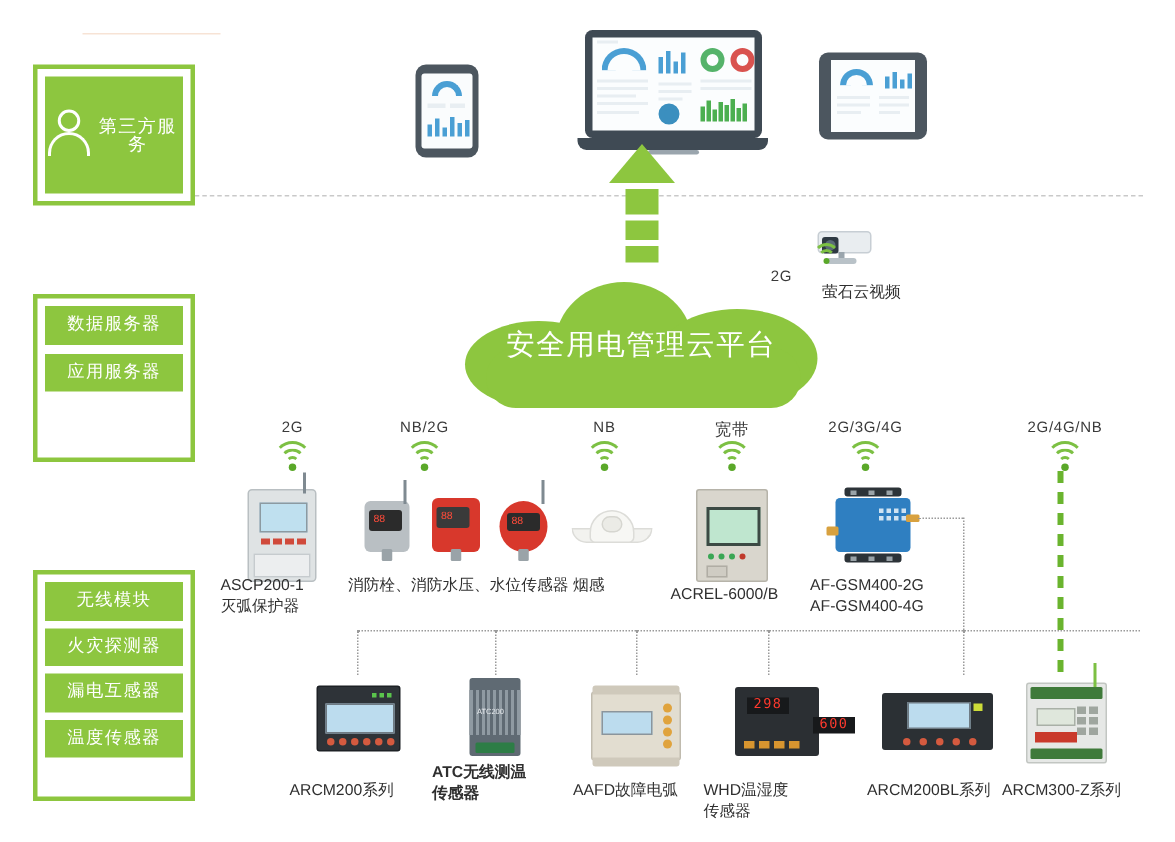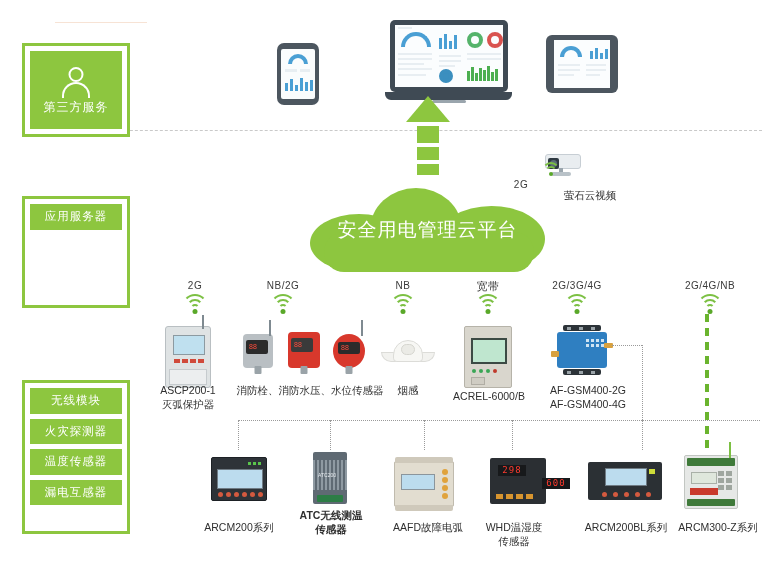--- a/index.html
+++ b/index.html
@@ -13,21 +13,21 @@
 
   
   .panel{position:absolute;border:3px solid #8dc63f;background:#ffffff;
          box-sizing:border-box;padding:5px;}
   .panel .chip{background:#8dc63f;color:#ffffff;text-align:center;
          font-size:12px;line-height:1;padding:8px 0;margin-bottom:6px;
          letter-spacing:1px;}
   .panel .chip:last-child{margin-bottom:0;}
 
   #panel-third{left:22px;top:43px;width:108px;height:94px;}
-  #panel-third .chip{height:100%;margin:0;display:flex;flex-direction:column;
+  #panel-third .chip{height:100%;margin:0;display:flex;flex-direction:row;
          align-items:center;justify-content:center;padding:0;}
   .person-ico{width:34px;height:30px;position:relative;margin-bottom:4px;}
   .person-ico .head{position:absolute;left:50%;top:0;transform:translateX(-50%);
          width:15px;height:15px;border:2.5px solid #fff;border-radius:50%;box-sizing:border-box;}
   .person-ico .body{position:absolute;left:50%;top:15px;transform:translateX(-50%);
          width:28px;height:16px;border:2.5px solid #fff;border-bottom:none;
          border-radius:16px 16px 0 0;box-sizing:border-box;}
 
   #panel-servers{left:22px;top:196px;width:108px;height:112px;}
   #panel-servers .chip{font-size:11.5px;padding:7px 0;}
@@ -100,21 +100,21 @@
   .wifi .a1{width:26px;height:26px;top:0;}
   .wifi .a2{width:17px;height:17px;top:5px;}
   .wifi .a3{width:9px;height:9px;top:10px;}
   .wifi .dot{position:absolute;left:50%;transform:translateX(-50%);top:15px;
       width:5px;height:5px;background:#5aa829;border-radius:50%;}
 
   .net-label{position:absolute;font-size:10px;color:#3a3a3a;text-align:center;
       letter-spacing:0.5px;white-space:nowrap;}
 
   
-  .cap{position:absolute;font-size:10.5px;color:#2f2f2f;text-align:center;
+  .cap{position:absolute;font-size:10.5px;color:#2f2f2f;text-align:left;
       line-height:14px;white-space:pre-line;}
 
   
   .dev{position:absolute;}
 
   .ascp{width:46px;height:62px;background:#dfe3e4;border:1px solid #b9bfc2;
       border-radius:3px;box-sizing:border-box;}
   .ascp .scr{position:absolute;left:7px;top:8px;width:32px;height:20px;
       background:#bfe0ef;border:1px solid #8c9aa1;box-sizing:border-box;}
   .ascp .btns{position:absolute;left:8px;top:32px;display:flex;gap:2px;}
@@ -235,28 +235,29 @@
   <div class="chip">
     <span class="person-ico">
       <span class="head"></span>
         <span class="body"></span>
     </span>
     <span>第三方服务</span>
   </div>
 </div>
 
 <div class="panel" id="panel-servers">
+  <div class="chip">数据服务器</div>
   <div class="chip">应用服务器</div>
 </div>
 
 <div class="panel" id="panel-sensors">
   <div class="chip">无线模块</div>
   <div class="chip">火灾探测器</div>
+  <div class="chip">漏电互感器</div>
   <div class="chip">温度传感器</div>
-  <div class="chip">漏电互感器</div>
 </div>
 
 <div class="abs" id="phone">
   <div class="scr">
     <div class="gauge" style="left:7px;top:5px;width:20px;height:10px;"></div>
     <div class="tile" style="left:4px;top:20px;width:12px;height:3px;"></div>
     <div class="tile" style="left:19px;top:20px;width:10px;height:3px;"></div>
     <div class="bars" style="left:4px;top:28px;height:14px;">
       <span style="height:8px"></span>
         <span style="height:12px"></span>

